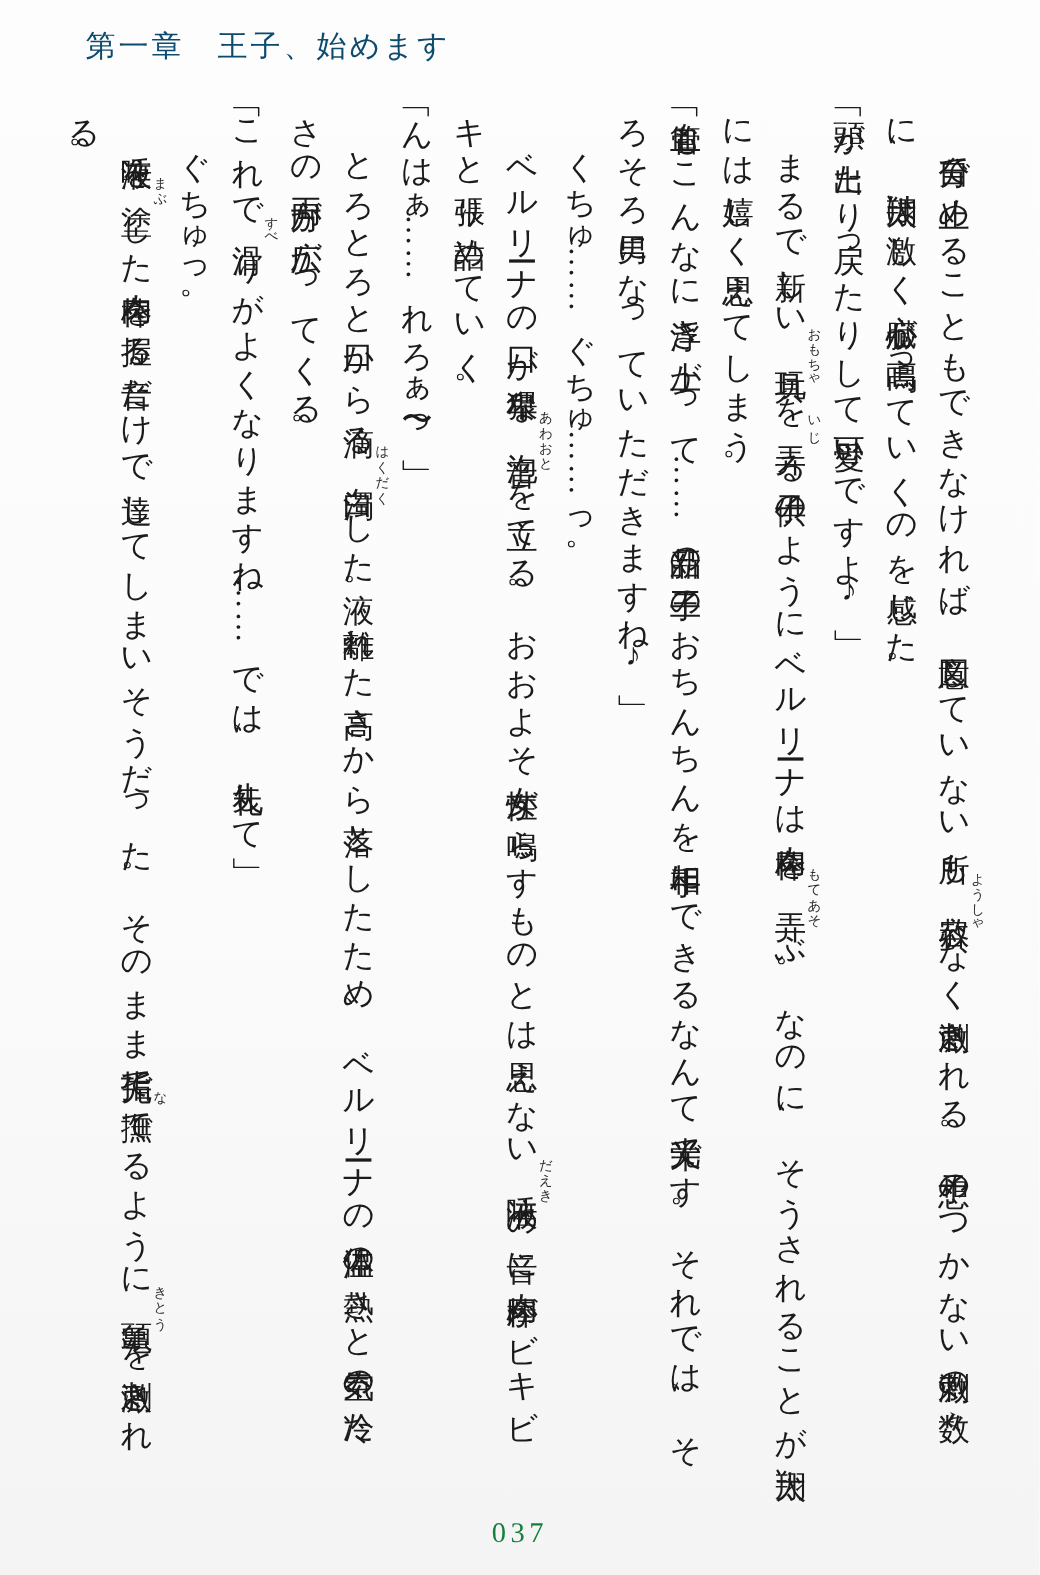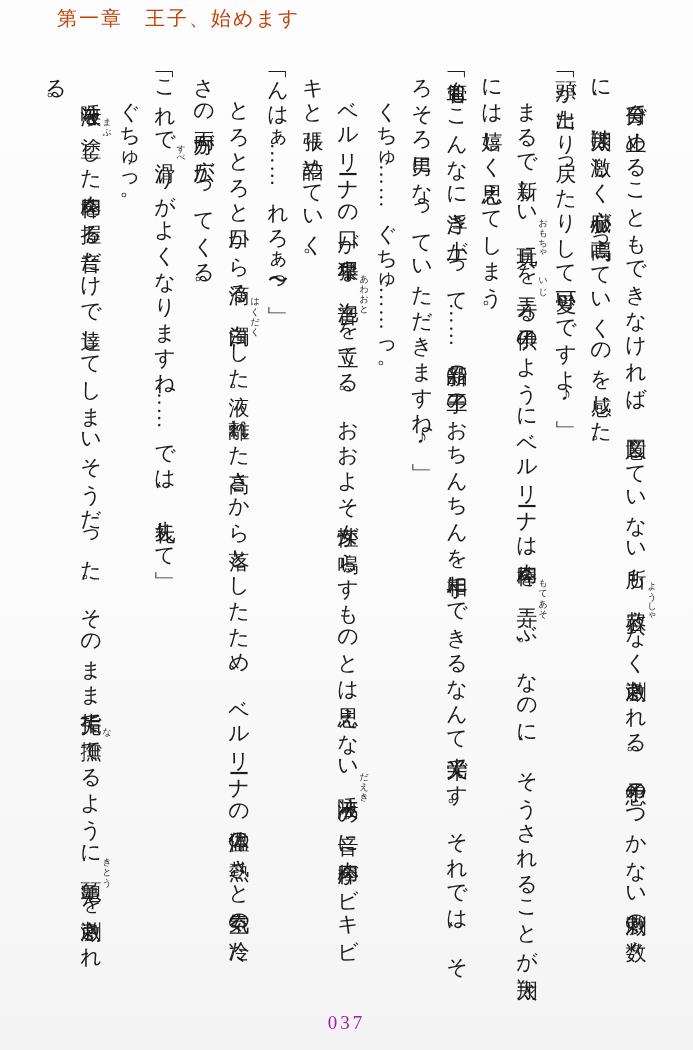--- a/index.html
+++ b/index.html
@@ -14,25 +14,25 @@
     font-family: "Liberation Serif", "DejaVu Serif", serif;
     color: #1b1b1b;
     position: relative;
   }
   .page {
     position: absolute;
     inset: 0;
   }
   .chapter-header {
     position: absolute;
-    top: 5px;
+    top: 17px;
     left: 57px;
     font-size: 20px;
     letter-spacing: 2px;
-    color: #c2410c;
+    color: #0c4a6e;
     white-space: nowrap;
   }
   .body-text {
     position: absolute;
     top: 64px;
     right: 36px;
     height: 908px;
     writing-mode: vertical-rl;
     -webkit-writing-mode: vertical-rl;
     text-orientation: mixed;
@@ -57,21 +57,21 @@
     color: #2a2a2a;
   }
   .page-number {
     position: absolute;
     left: 0;
     right: 0;
     top: 1012px;
     text-align: center;
     font-size: 19px;
     letter-spacing: 3px;
-    color: #a21caf;
+    color: #15803d;
   }
 </style>
 </head>
 <body>
 
 <div class="page">
   <div class="chapter-header">第一章　王子、始めます</div>
 
   <div class="body-text">
       <p class="para indent">自分で止めることもできなければ、意図していない所も<ruby>容赦<rt>ようしゃ</rt></ruby>なく刺激される。予想のつかない刺激の数々に、翔太は激しく心臓が高鳴っていくのを感じた。</p>

